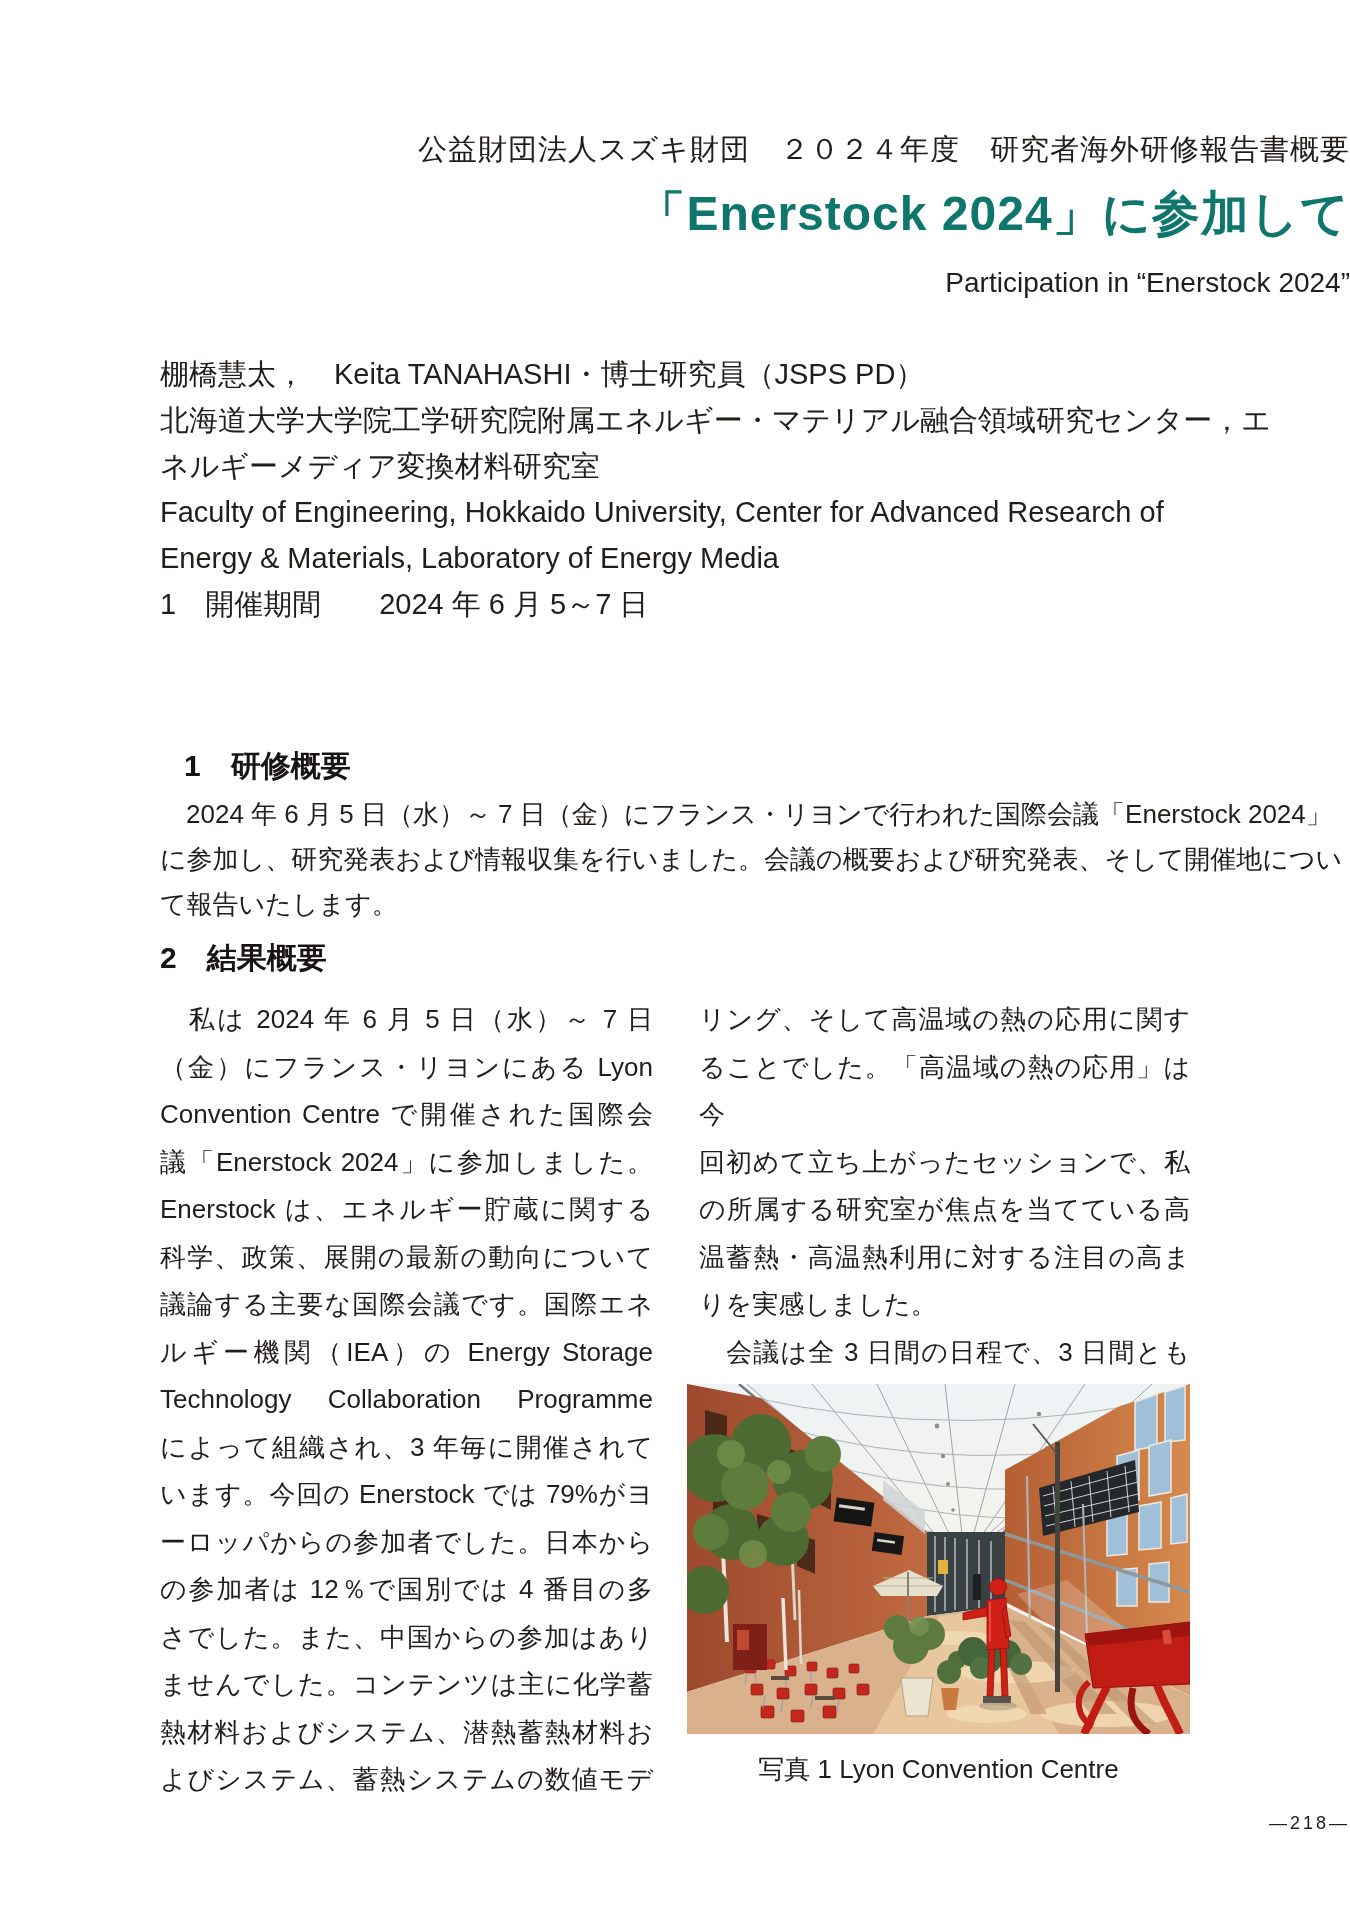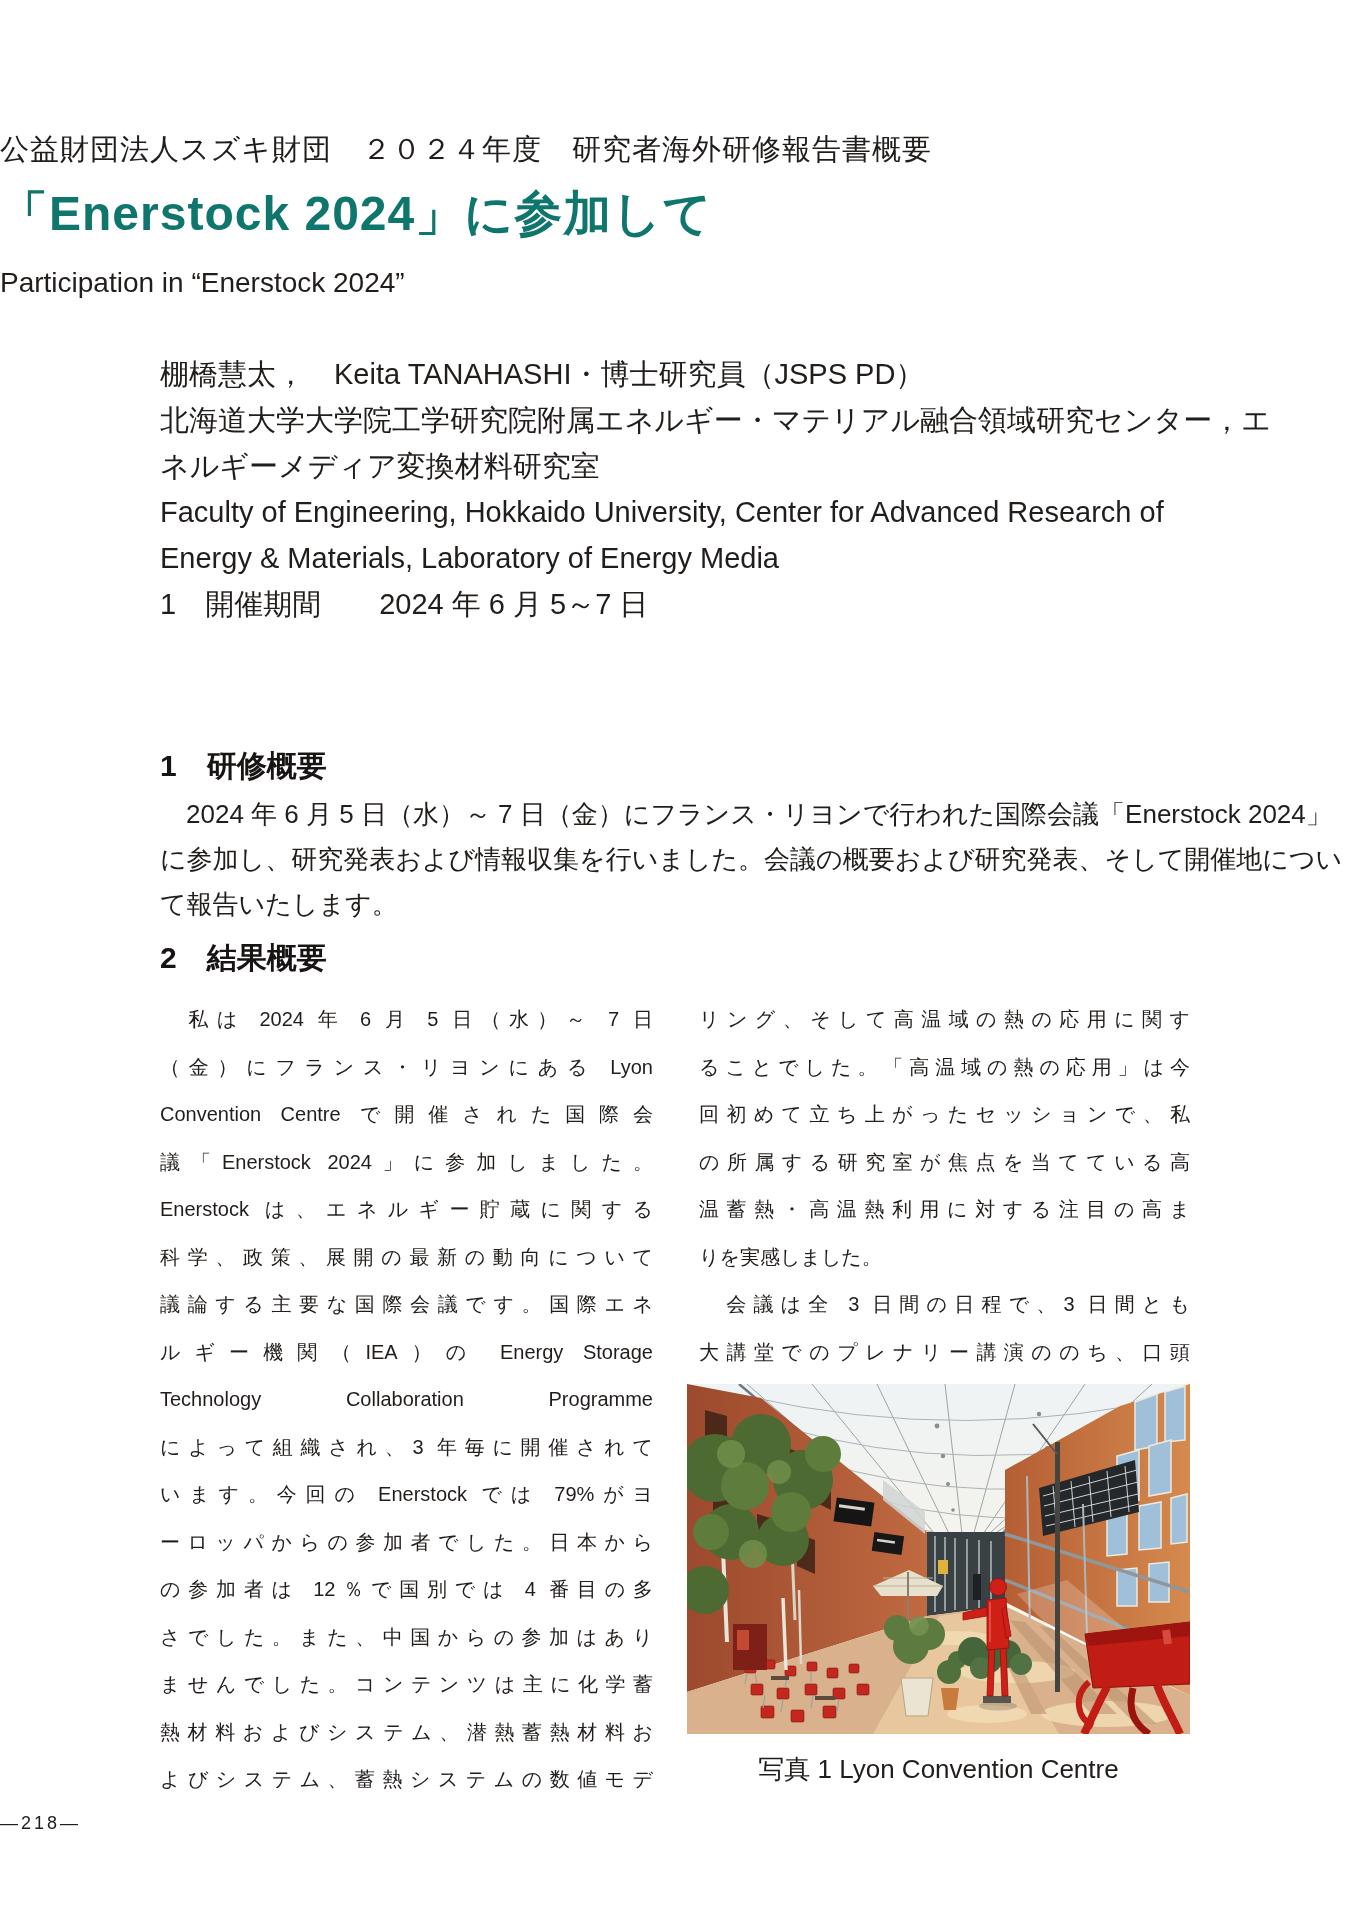--- a/index.html
+++ b/index.html
@@ -1,33 +1,33 @@
 <!DOCTYPE html>
 <html lang="ja"><head>
 <meta charset="utf-8">
 <style>
   html,body{margin:0;padding:0;background:#ffffff;}
   .page{
     position:relative;width:1350px;height:1909px;background:#ffffff;
     font-family:"Liberation Sans","DejaVu Sans",sans-serif;
     color:#211d1b;overflow:hidden;
   }
-  .center{left:0;width:1350px;text-align:left;}
+  .center{left:0;width:1350px;text-align:right;}
   .abs{position:absolute;}
   .doc-header{top:130px;font-size:29px;letter-spacing:1px;}
   .doc-title{top:182px;font-size:48px;font-weight:700;letter-spacing:1px;color:#0f766e;margin:0;}
   .doc-subtitle{top:267px;font-size:28px;}
   .author-block{top:351px;left:160px;width:1060px;font-size:29px;}
   .author-block .line{line-height:46px;white-space:nowrap;}
   .sec-heading{left:160px;font-size:30px;font-weight:700;color:#171413;}
-  .s1h{top:746px;}
+  .s1h{top:746px;margin-left:24px;}
   .s2h{top:938px;}
   .s1-body{top:792px;left:160px;width:1040px;font-size:26px;}
   .s1-body .line{line-height:45px;white-space:nowrap;}
-  .col{top:996px;width:493px;font-size:20px;}
+  .col{top:996px;width:493px;font-size:26px;}
   .col .line{line-height:47.5px;text-align:justify;text-align-last:justify;}
   .col-left{left:160px;}
   .col-right{left:699px;width:491px;}
   .col-right .line:nth-child(6){text-align:left;text-align-last:auto;}
   .photo{left:687px;top:1384px;width:503px;height:350px;margin:0;overflow:hidden;}
   .photo svg{display:block;}
   .caption{left:687px;top:1752px;width:503px;text-align:center;font-size:26px;}
   .page-number{top:1813px;font-size:18px;letter-spacing:3px;}
 </style>
 </head>

